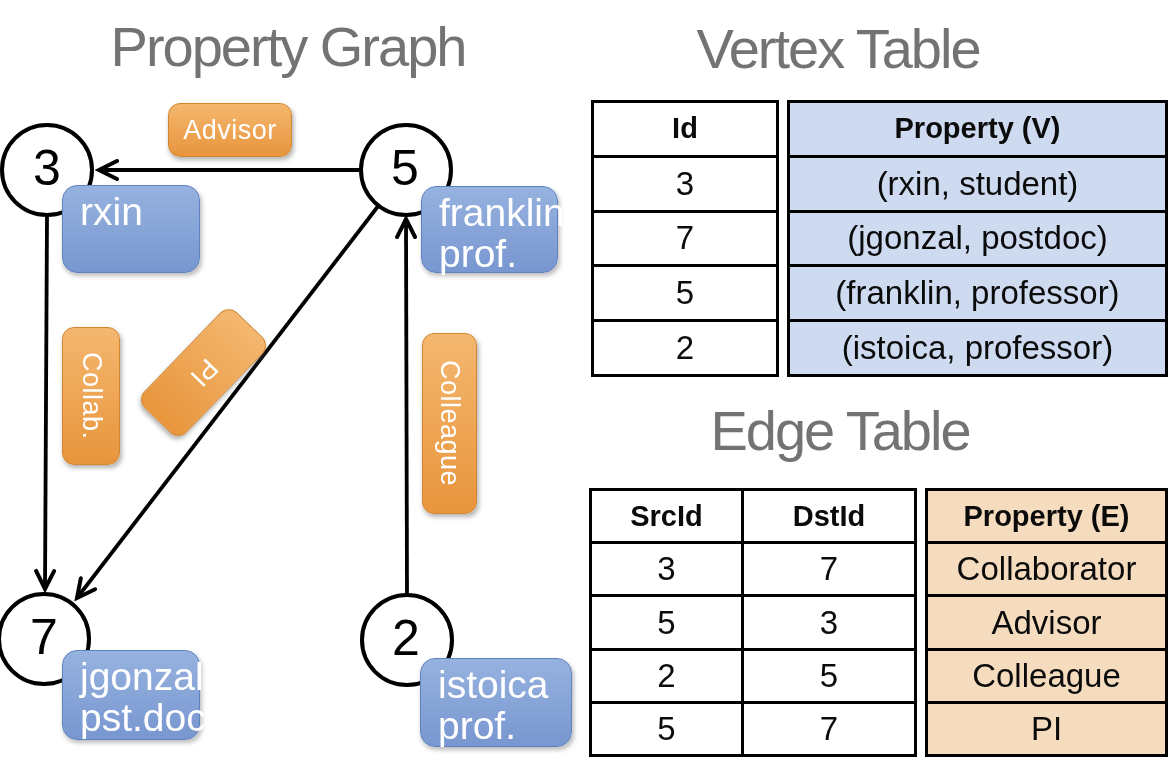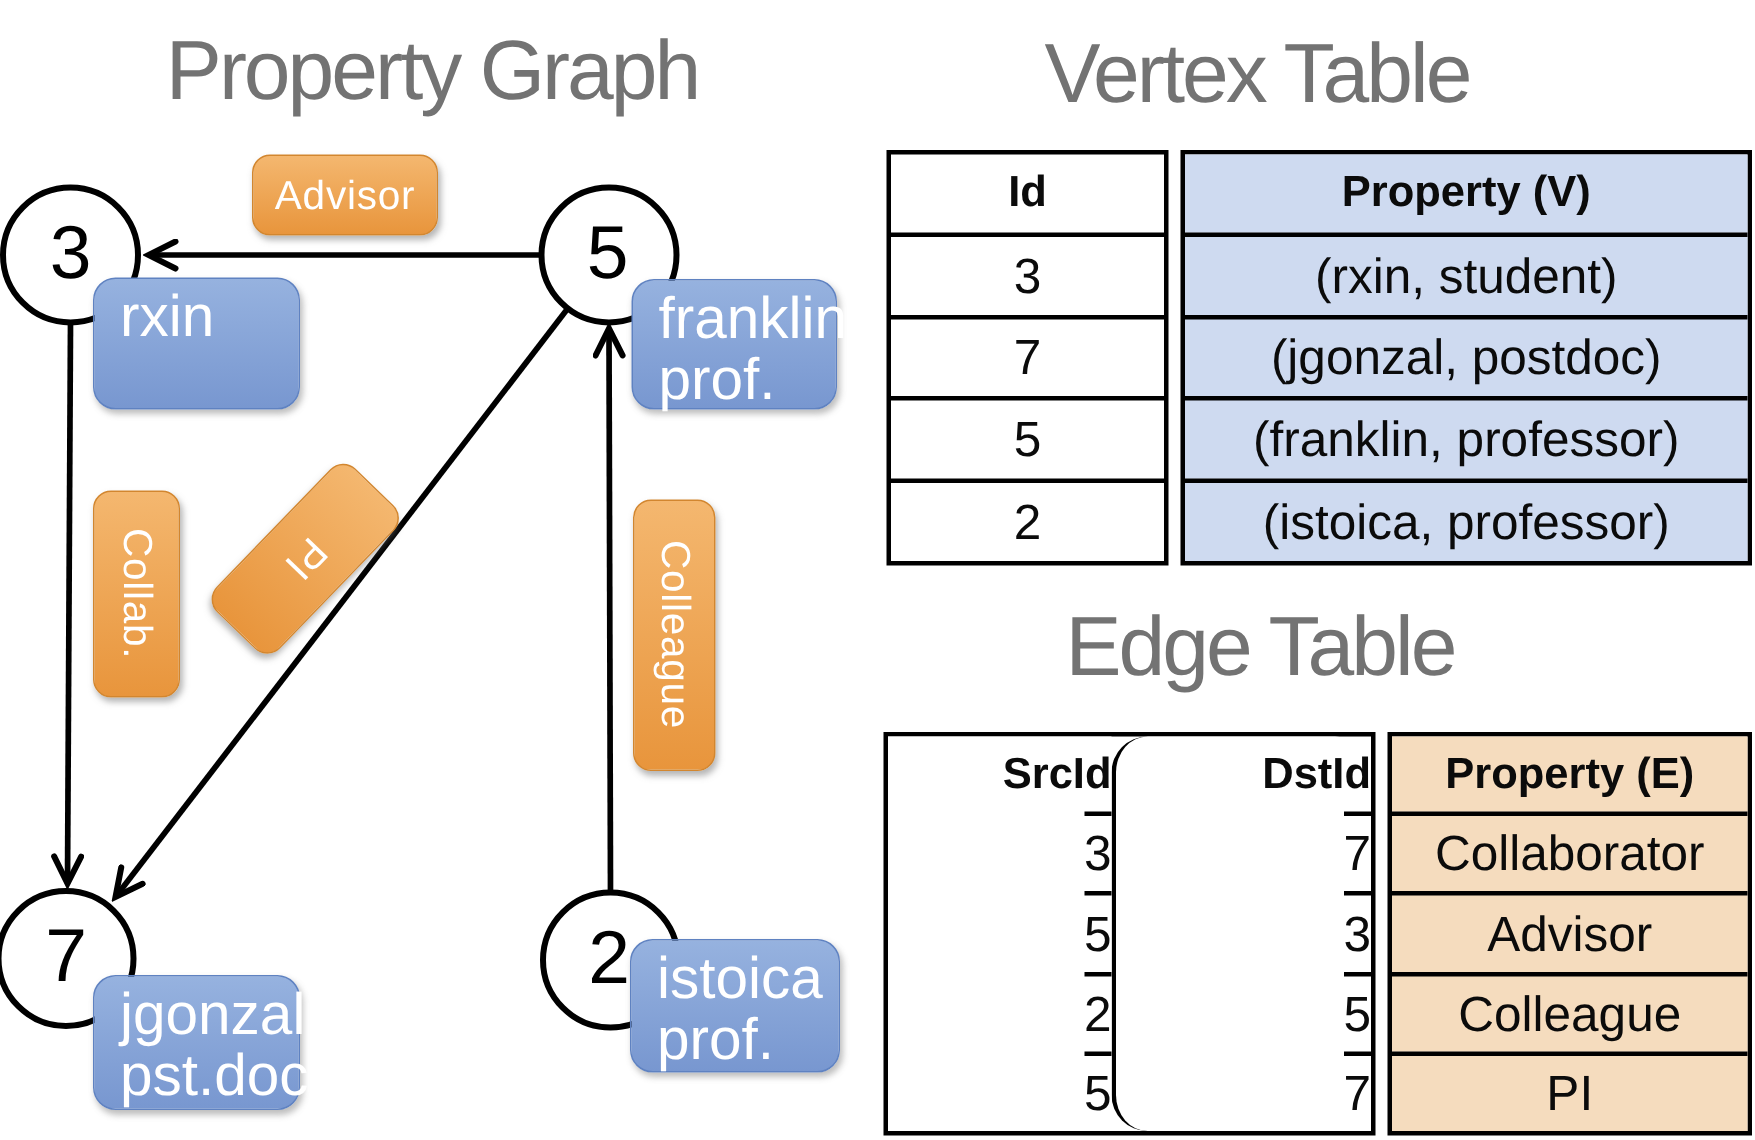--- a/index.html
+++ b/index.html
@@ -35,22 +35,22 @@
          padding:5px 0 0 17px;box-sizing:border-box;
          background:linear-gradient(180deg,var(--blue-top),var(--blue-bottom));
          border:1.5px solid var(--blue-border);border-radius:15px;
          box-shadow:1.5px 3px 4px rgba(110,110,110,0.45);}
   .vprop span{display:block;}
 
   .tbl{position:absolute;display:flex;}
   .tcol{display:flex;flex-direction:column;box-sizing:border-box;
         border:3px solid #000;background:#fff;height:100%;}
   .tgroup{display:flex;box-sizing:border-box;border:3px solid #000;height:100%;background:#fff;}
-  .tgroup .tcol{border:none;height:auto;align-items:flex-end;}
-  .tgroup .tcol.divl{border-left:3px solid #000;border-radius:24px;}
+  .tgroup .tcol{border:none;height:auto;}
+  .tgroup .tcol.divl{border-left:3px solid #000;}
   .cell{flex:1;display:flex;align-items:center;justify-content:center;
         font-size:33px;font-weight:400;white-space:nowrap;}
   .cell + .cell{border-top:3px solid #000;}
   .cell.th{font-weight:700;font-size:29px;}
   .bluebg .cell{background:var(--vertex-cell-bg);}
   .orangebg .cell{background:var(--edge-cell-bg);}
 </style>
 </head>
 <body>
 
@@ -90,21 +90,21 @@
     <span>rxin</span>
   </div>
   <div class="vprop" style="left:421px;top:186px;width:137px;height:87px">
     <span>franklin,</span>
     <span>prof.</span>
   </div>
   <div class="vprop" style="left:62px;top:650px;width:138px;height:90px">
     <span>jgonzal,</span>
     <span>pst.doc.</span>
   </div>
-  <div class="vprop" style="left:420px;top:626px;width:140px;height:89px">
+  <div class="vprop" style="left:420px;top:658px;width:152px;height:89px">
     <span>istoica</span>
     <span>prof.</span>
   </div>
 
   <div class="tbl" style="left:591px;top:100px;width:577px;height:277px">
     <div class="tcol" style="width:188px">
       <div class="cell th">Id</div>
       <div class="cell">3</div>
       <div class="cell">7</div>
       <div class="cell">5</div>

